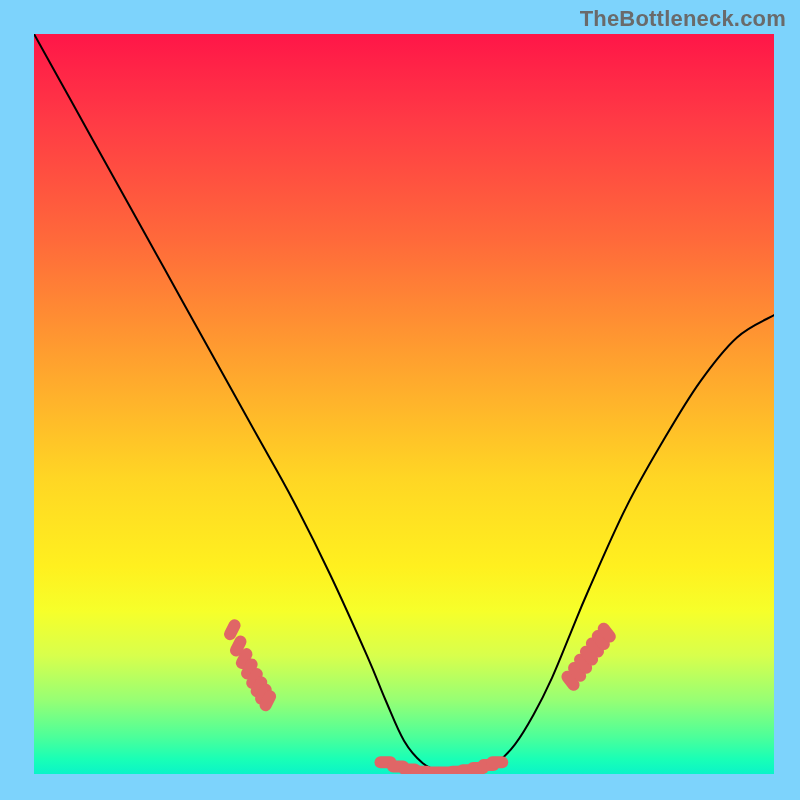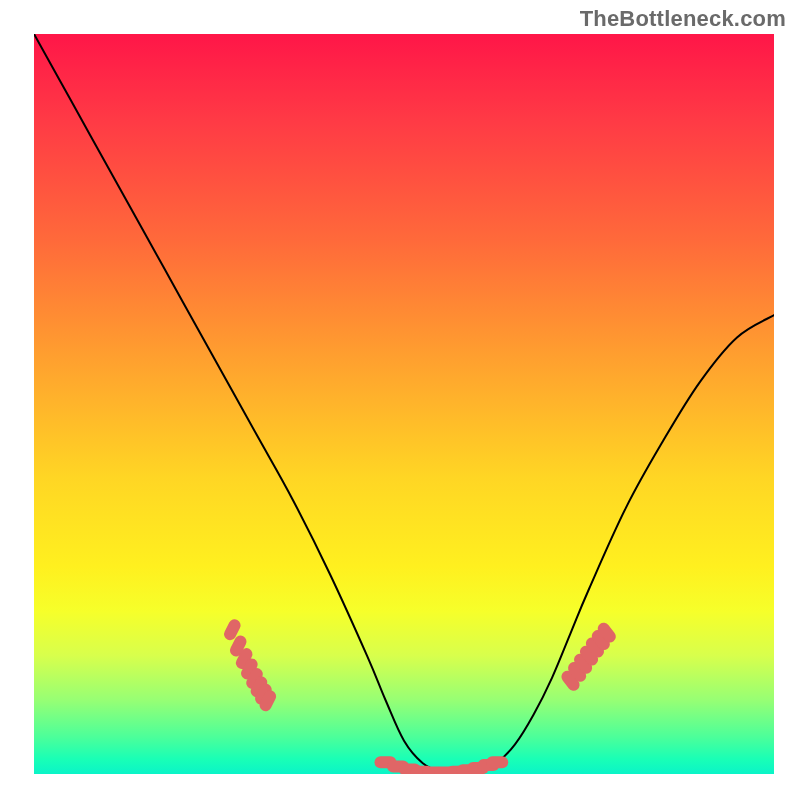--- a/index.html
+++ b/index.html
@@ -7,21 +7,21 @@
     padding: 0;
     width: 800px;
     height: 800px;
     background: #000000;
     overflow: hidden;
   }
   .stage {
     position: relative;
     width: 800px;
     height: 800px;
-    background: #ffffff;
+    background: #7dd3fc;
   }
   .plot-area {
     position: absolute;
     left: 34px;
     top: 34px;
     width: 740px;
     height: 740px;
     background: linear-gradient(
       to bottom,
       #ff1648 0%,

